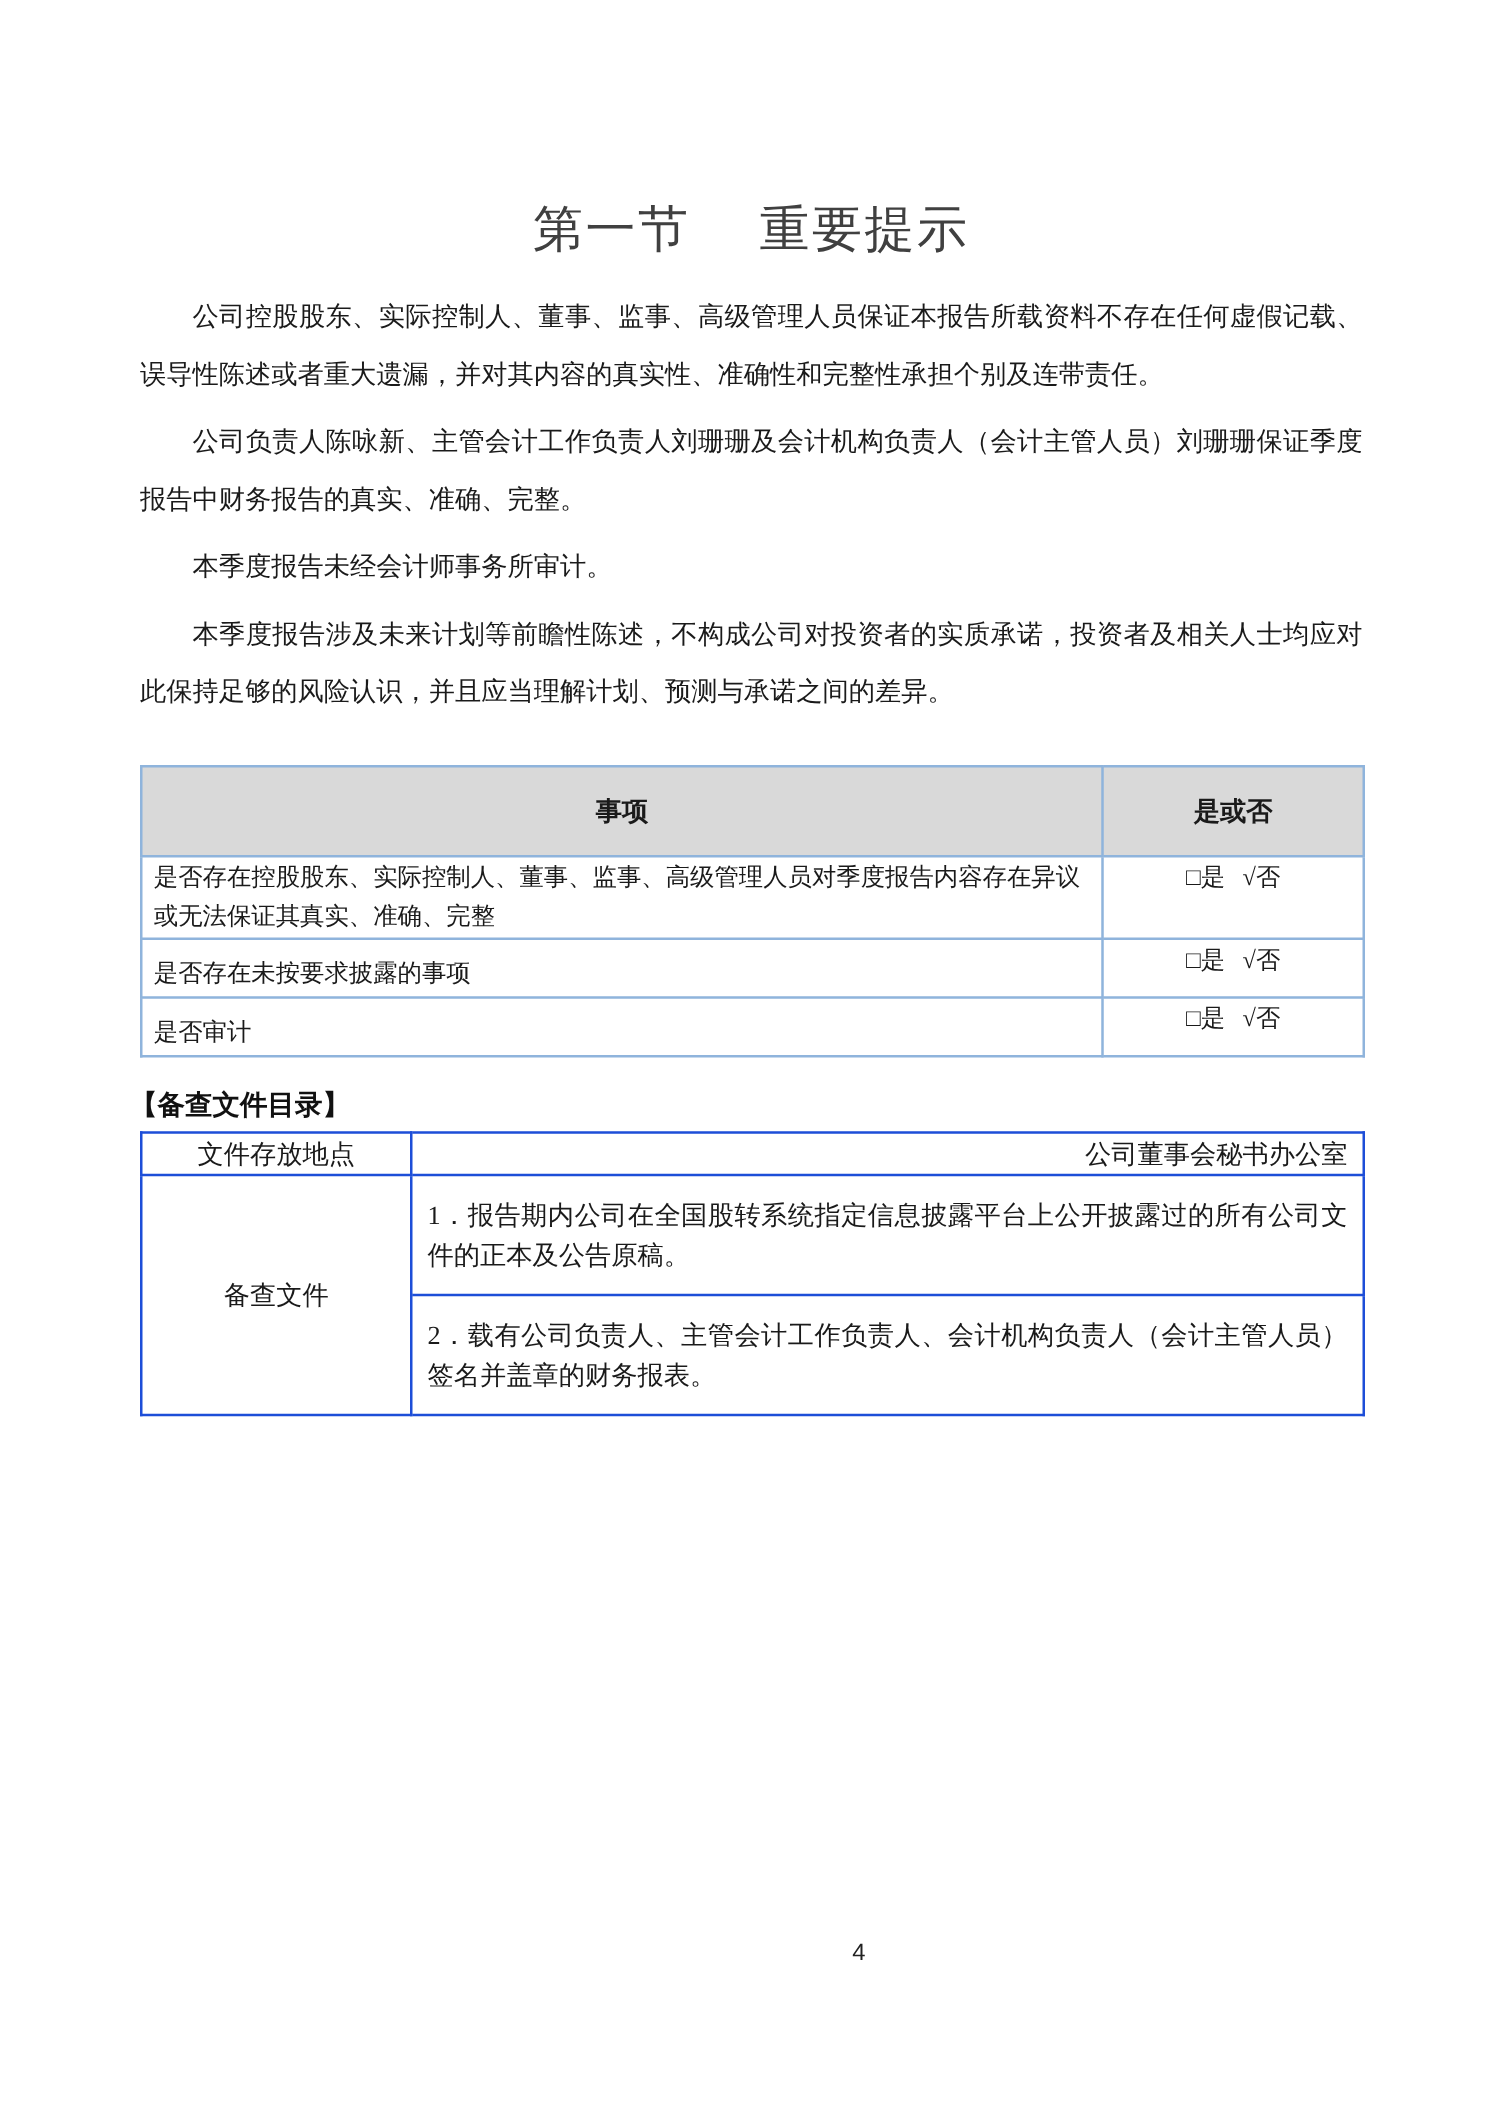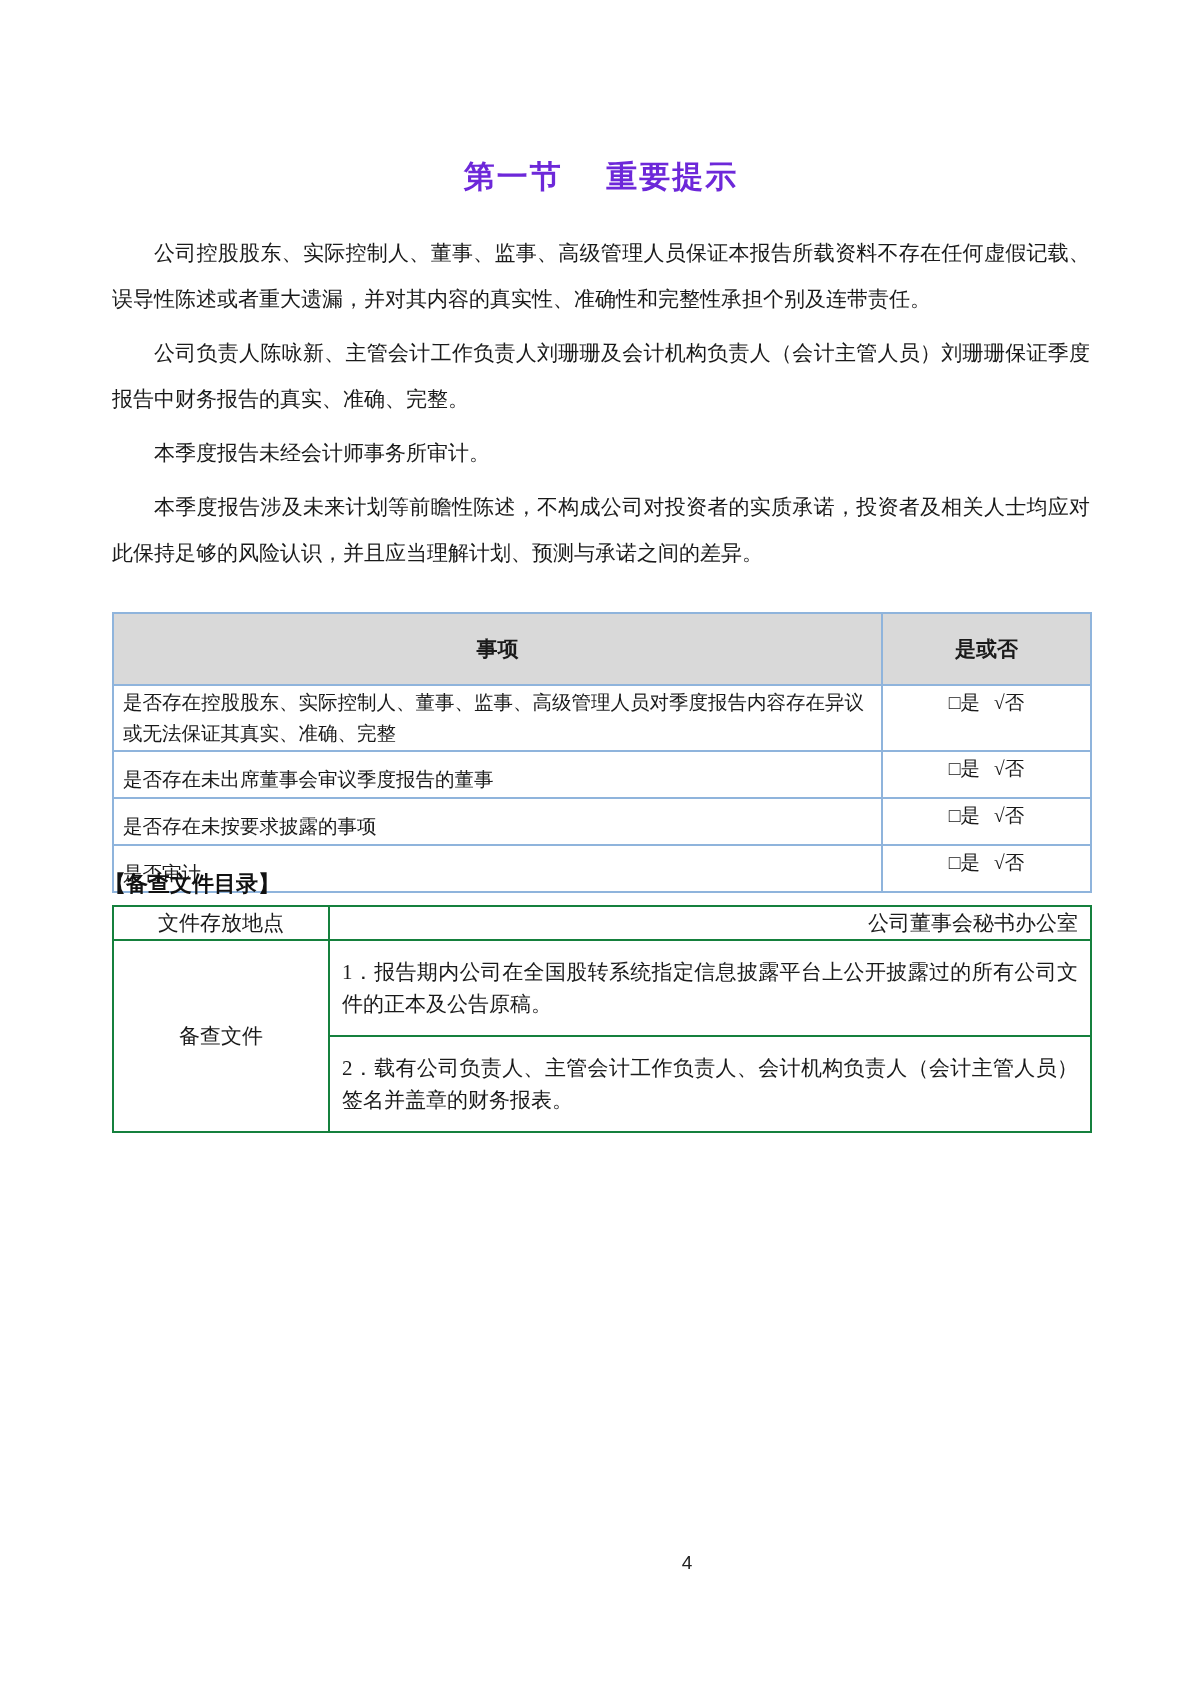--- a/index.html
+++ b/index.html
@@ -14,24 +14,24 @@
     color:#1a1a1a;
     font-family:"Liberation Serif","DejaVu Serif",serif;
   }
   .section-title{
     position:absolute;
     top:156px;
     left:112px;
     width:978px;
     text-align:center;
     font-family:"Liberation Sans","DejaVu Sans",sans-serif;
-    font-weight:bold;
-    font-size:31px;
+    font-weight:normal;
+    font-size:40px;
     letter-spacing:2px;
-    color:#6d28d9;
+    color:#404040;
     white-space:pre;
   }
   .body-text{
     position:absolute;
     top:230px;
     left:112px;
     width:978px;
     font-size:21px;
     line-height:46px;
     text-align:justify;
@@ -85,21 +85,21 @@
     color:#111;
   }
   .ref-table{
     position:absolute;
     top:905px;
     left:112px;
     width:978px;
     font-size:21px;
   }
   .ref-table td{
-    border:2px solid #15803d;
+    border:2px solid #1d4ed8;
     padding:0;
   }
   .ref-table td.label-cell{
     text-align:center;
     vertical-align:middle;
     line-height:30px;
   }
   .ref-table td.value-cell{
     text-align:right;
     vertical-align:middle;
@@ -147,24 +147,20 @@
     <tbody>
         <tr>
       <th>事项</th>
       <th>是或否</th>
     </tr>
     <tr class="tall" style="height:63px">
       <td class="item">是否存在控股股东、实际控制人、董事、监事、高级管理人员对季度报告内容存在异议或无法保证其真实、准确、完整</td>
       <td class="choice"><span class="yes-mark">□是</span><span class="no-mark">√否</span></td>
     </tr>
     <tr style="height:29px">
-      <td class="item">是否存在未出席董事会审议季度报告的董事</td>
-      <td class="choice"><span class="yes-mark">□是</span><span class="no-mark">√否</span></td>
-    </tr>
-    <tr style="height:29px">
       <td class="item">是否存在未按要求披露的事项</td>
       <td class="choice"><span class="yes-mark">□是</span><span class="no-mark">√否</span></td>
     </tr>
     <tr style="height:30px">
       <td class="item">是否审计</td>
       <td class="choice"><span class="yes-mark">□是</span><span class="no-mark">√否</span></td>
     </tr>
   </tbody>
     </table>
 

